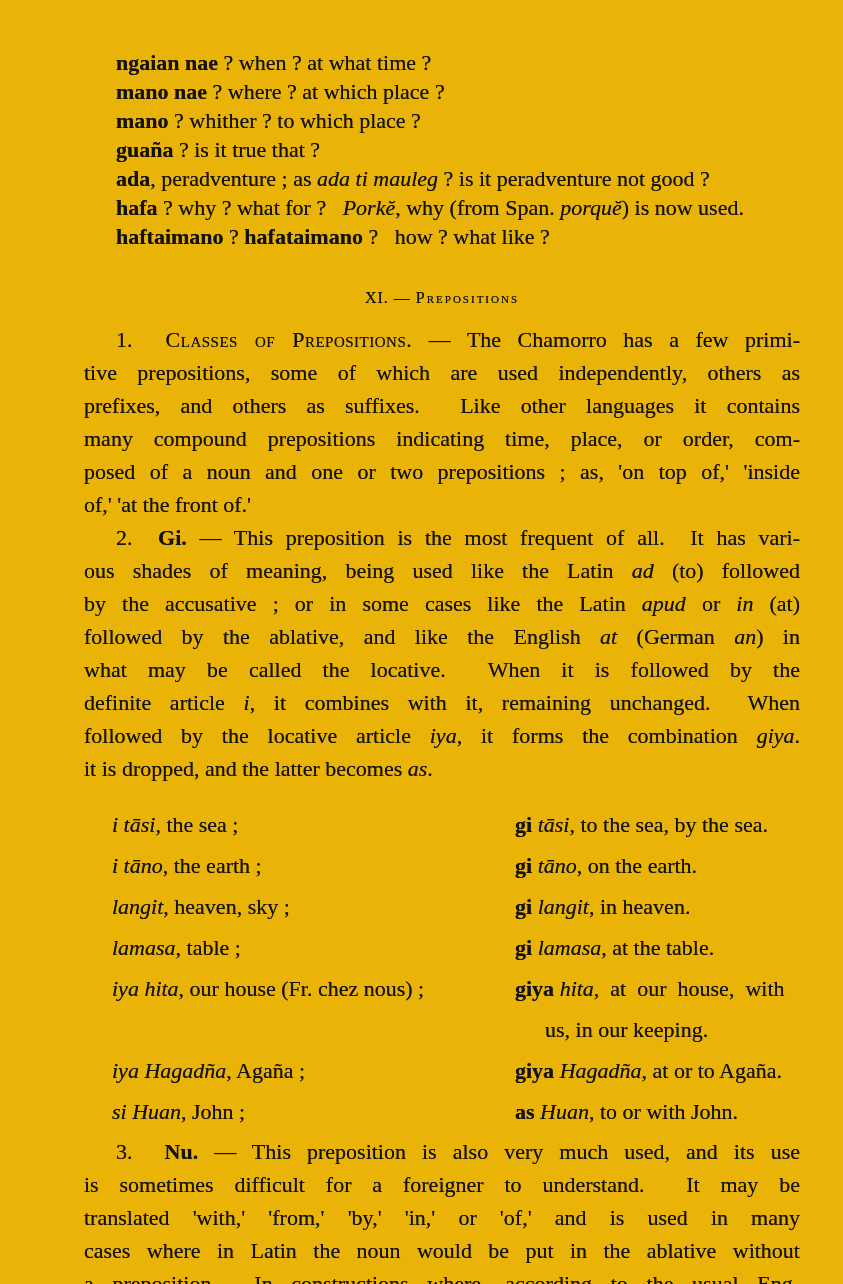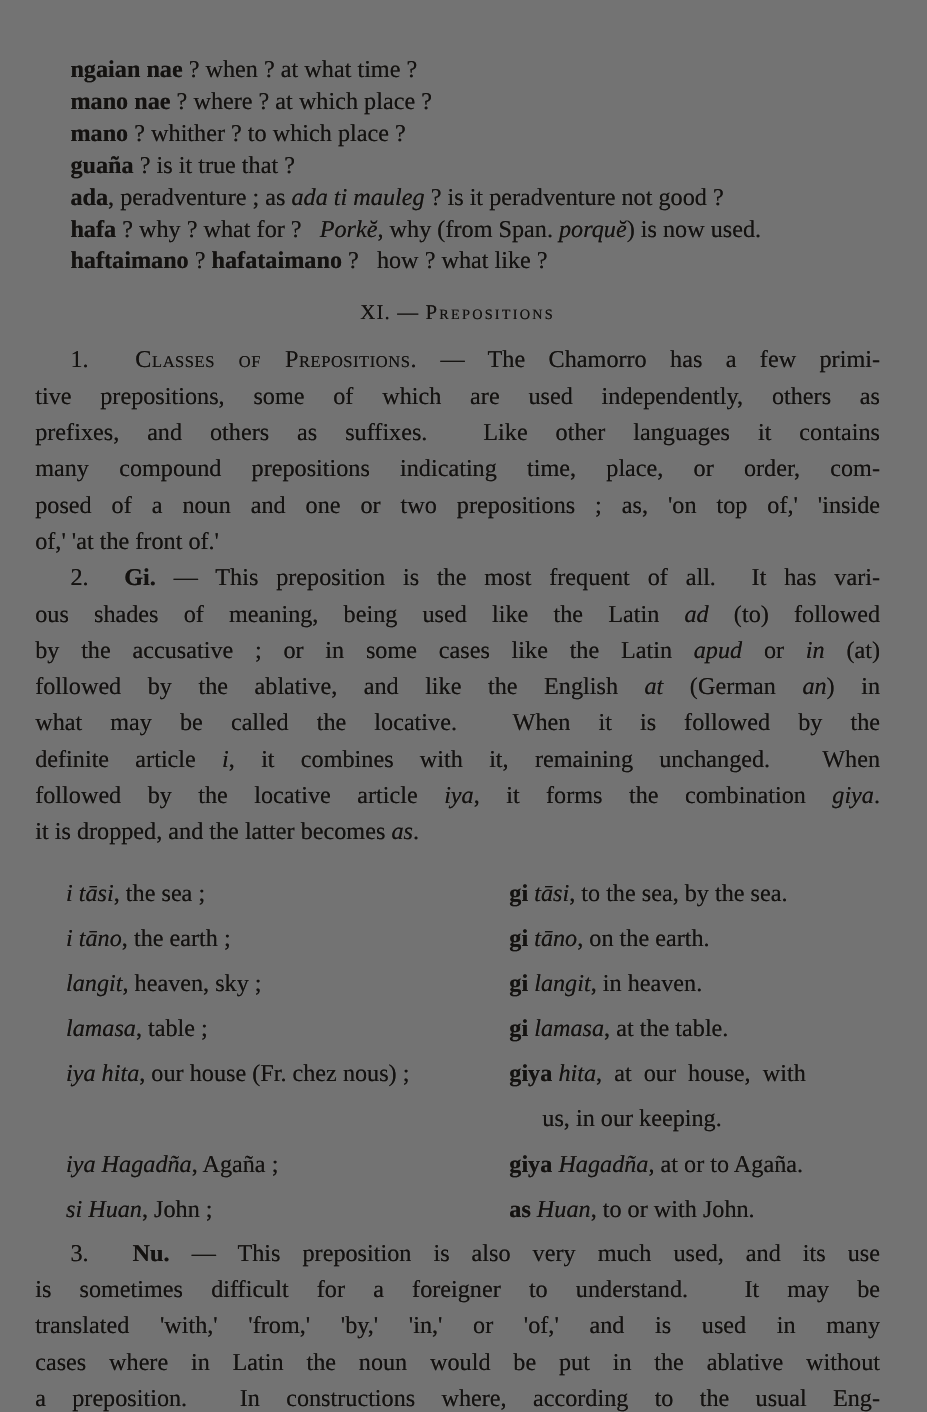--- a/index.html
+++ b/index.html
@@ -1,40 +1,40 @@
 <!DOCTYPE html>
 <html><head>
 <meta charset="utf-8">
 <style>
   html, body { margin: 0; padding: 0; background: #ffffff; }
   .page {
     position: relative;
     width: 843px;
     height: 1284px;
     box-sizing: border-box;
-    background: #737373;
-    padding: 48px 43px 0 32px;
+    background: #eab308;
+    padding: 48px 43px 0 84px;
     font-family: "Liberation Serif", "DejaVu Serif", serif;
     font-size: 22px;
     color: #141210;
     text-shadow: 0 0 0.5px rgba(20,18,16,0.75);
     overflow: hidden;
   }
   .line { line-height: 29px; white-space: normal; }
   .para .line { line-height: 33px; }
   .examples .line { line-height: 30px; margin-top: 11px; }
   .line.just { text-align: justify; text-align-last: justify; }
   .line.ind { text-indent: 32px; }
   .line.ind2 { padding-left: 30px; }
   .qa { margin-left: 32px; }
   .heading {
-    margin-top: 17px;
+    margin-top: 30px;
     line-height: 34px;
     text-align: center;
-    font-size: 19px;
+    font-size: 16px;
     letter-spacing: 1px;
   }
   .heading .sc { font-variant: small-caps; letter-spacing: 2px; }
   .para1 { margin-top: 8px; }
   .examples { display: flex; margin-top: 14px; }
   .examples .col-left { width: 431px; box-sizing: border-box; padding-left: 28px; flex: none; }
   .examples .col-right { flex: 1; }
   .para-nu { margin-top: 8px; }
   .pagenum {
     line-height: 26px;

